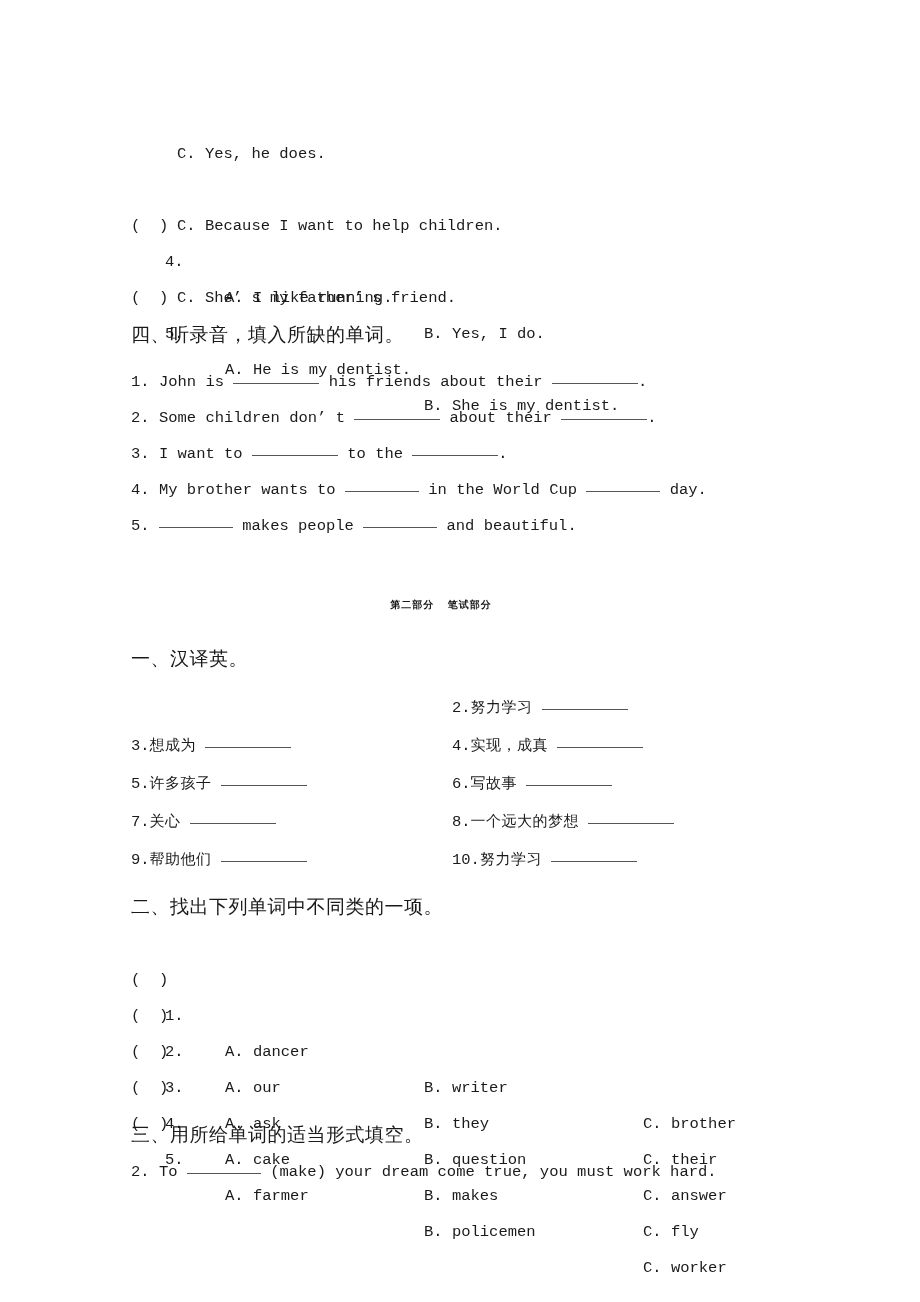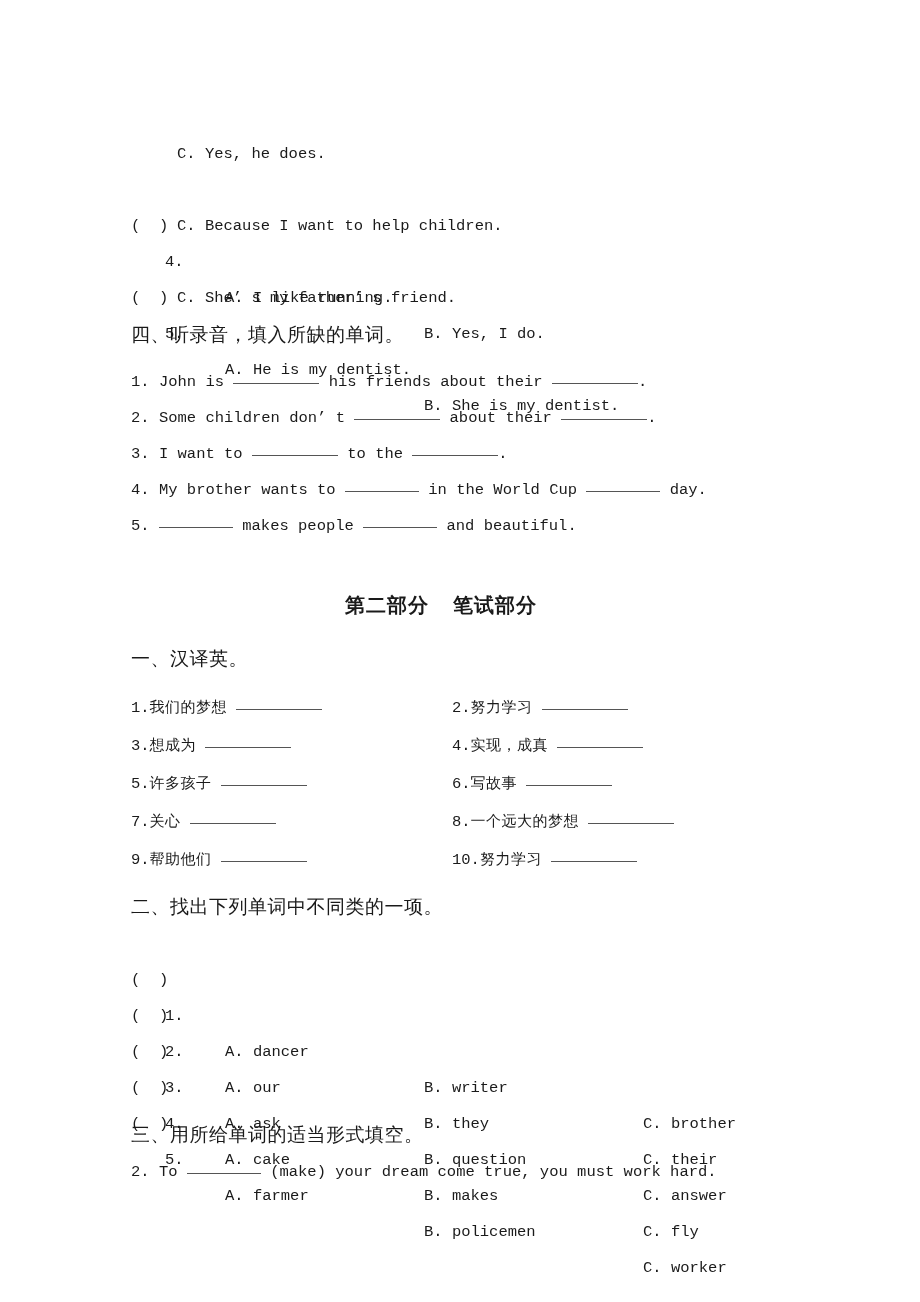--- a/index.html
+++ b/index.html
@@ -61,21 +61,21 @@
     font-family: Liberation Serif, serif;
     font-size: 19px;
     white-space: pre;
     letter-spacing: 0.5px;
   }
 
   
   .part-title {
     text-align: center;
     font-family: "DejaVu Sans", "Liberation Sans", sans-serif;
-    font-size: 20px;
+    font-size: 10px;
     font-weight: bold;
     letter-spacing: 1px;
     white-space: pre;
     height: 30px;
     line-height: 30px;
     padding-right: 80px;
   }
 
   
   .fill-row {
@@ -162,21 +162,20 @@
 
     <div class="part-title">第二部分   笔试部分</div>
 
     <div class="spacer-md"></div>
 
     <div class="sect-head">一、汉译英。</div>
 
     <div class="spacer-sm"></div>
 
     <div class="tr-row">
-      <span class="tr-col left"><span class="tr-num">1.</span><span class="tr-cn">我们的梦想</span><span> </span><span class="blank b-lg"></span></span>
       <span class="tr-col right"><span class="tr-num">2.</span><span class="tr-cn">努力学习</span><span> </span><span class="blank b-lg"></span></span>
     </div>
 
     <div class="tr-row">
       <span class="tr-col left"><span class="tr-num">3.</span><span class="tr-cn">想成为</span><span> </span><span class="blank b-lg"></span></span>
       <span class="tr-col right"><span class="tr-num">4.</span><span class="tr-cn">实现，成真</span><span> </span><span class="blank b-lg"></span></span>
     </div>
 
     <div class="tr-row">
       <span class="tr-col left"><span class="tr-num">5.</span><span class="tr-cn">许多孩子</span><span> </span><span class="blank b-lg"></span></span>

